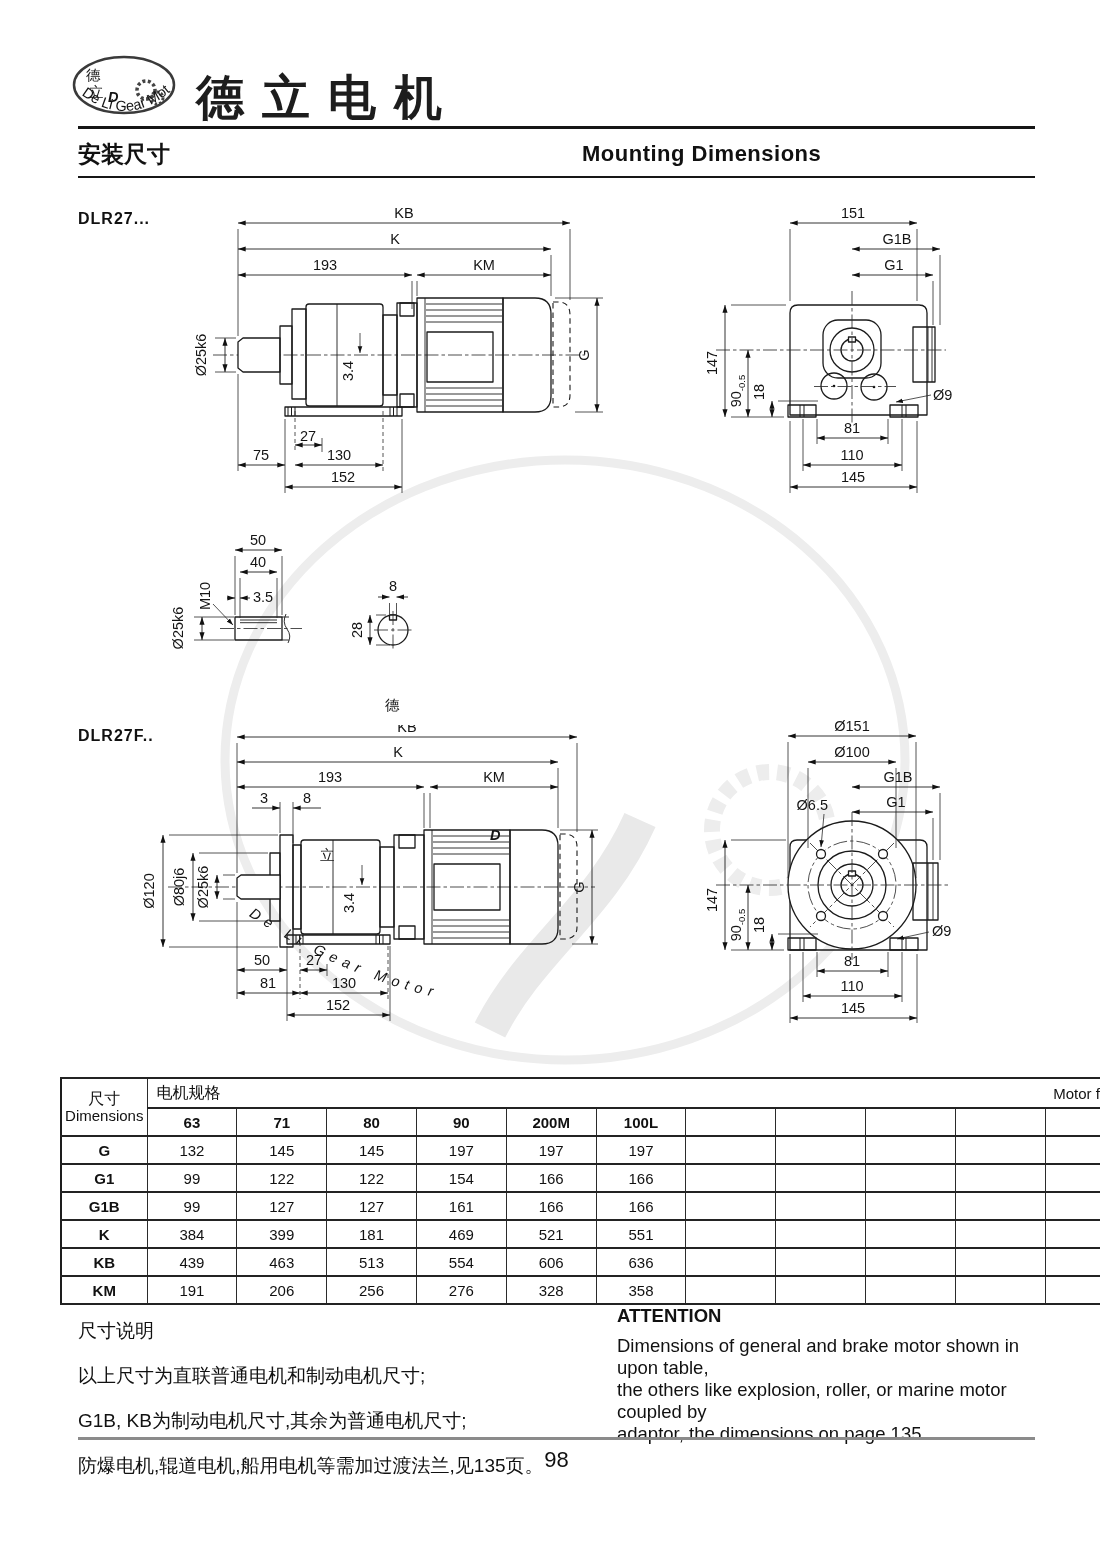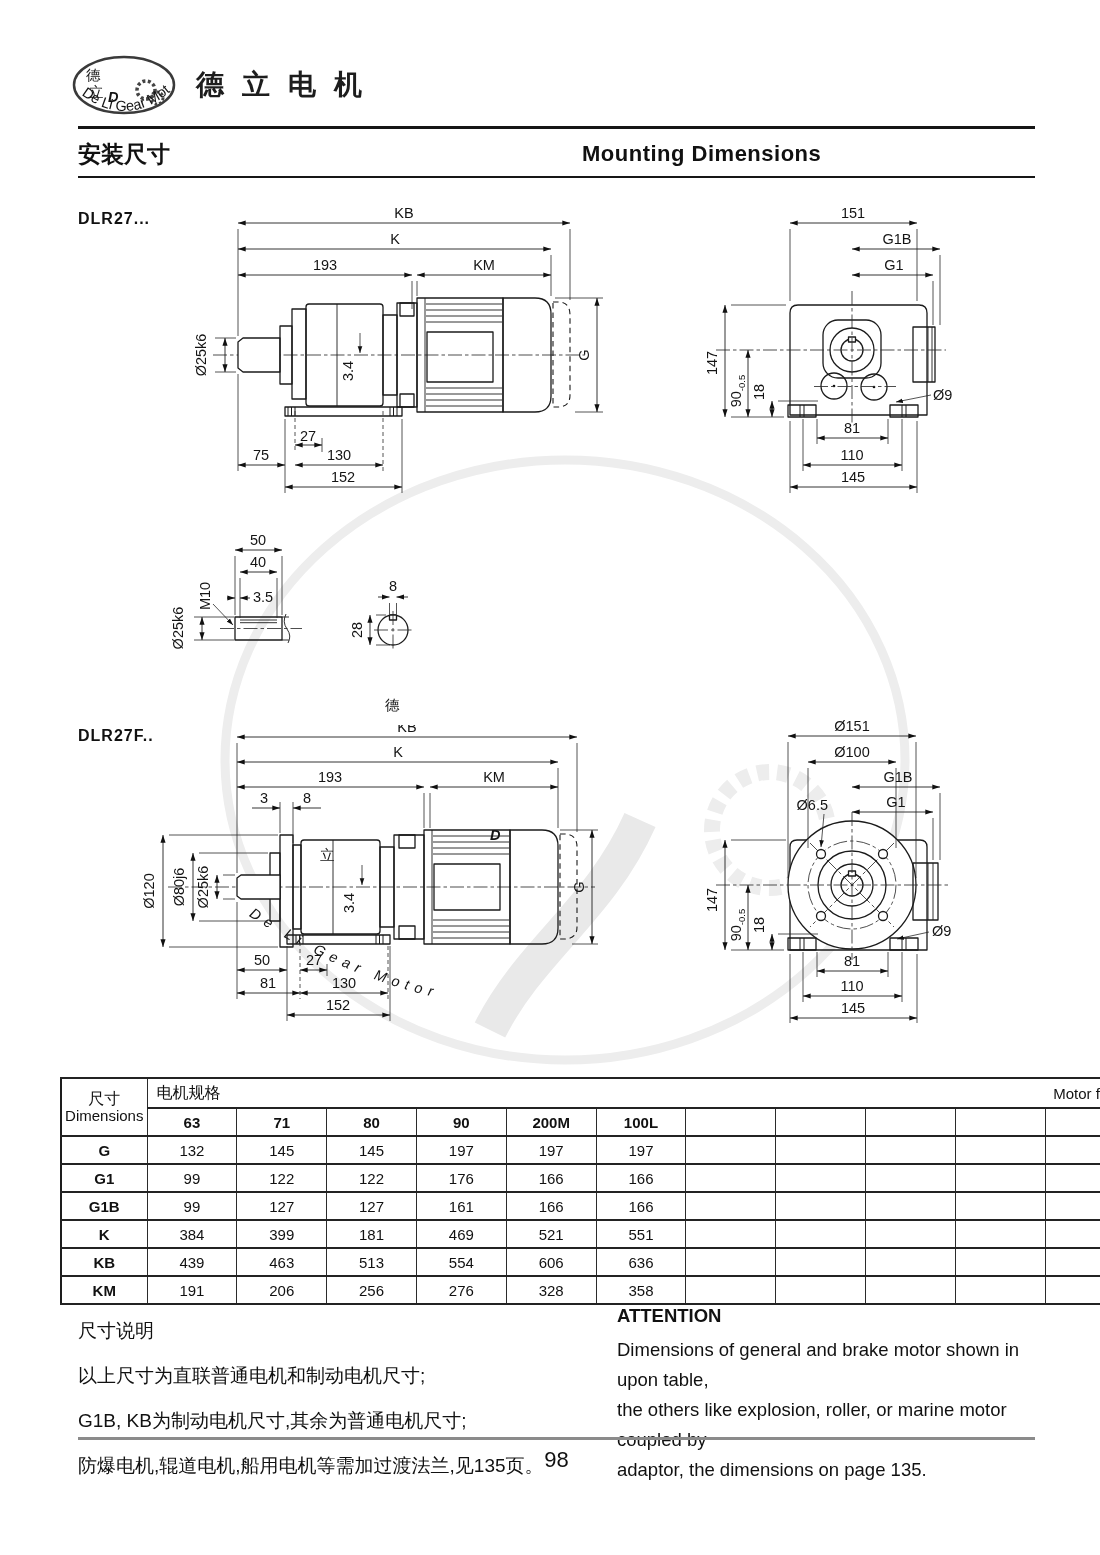--- a/index.html
+++ b/index.html
@@ -1,19 +1,19 @@
 <!DOCTYPE html>
 <html><head>
 <meta charset="utf-8">
 <style>
   html,body{margin:0;padding:0;background:#fff;}
   body{width:1100px;height:1555px;position:relative;font-family:"Liberation Sans",sans-serif;color:#111;overflow:hidden;}
   .abs{position:absolute;}
   .rule{position:absolute;background:#161616;}
-  .company{position:absolute;left:196px;top:66px;font-family:Liberation Mono, monospace;font-size:28px;font-weight:700;letter-spacing:18px;color:#1d1d1d;}
+  .company{position:absolute;left:196px;top:66px;font-family:Liberation Mono, monospace;font-size:48px;font-weight:700;letter-spacing:18px;color:#1d1d1d;}
   .sec-zh{position:absolute;left:78px;top:139px;font-size:23px;font-weight:700;}
   .sec-en{position:absolute;left:582px;top:141px;font-size:22px;font-weight:700;letter-spacing:.5px;}
   .model{position:absolute;left:78px;font-size:16px;font-weight:700;letter-spacing:1px;}
   svg text{font-family:"Liberation Sans",sans-serif;font-size:14.5px;fill:#141414;}
   .ol{fill:none;stroke:#1b1b1b;stroke-width:1.3;stroke-linejoin:round;}
   .ol2{fill:#fff;stroke:#1b1b1b;stroke-width:1.3;stroke-linejoin:round;}
   .tn{fill:none;stroke:#1b1b1b;stroke-width:.9;}
   .cl{fill:none;stroke:#2e2e2e;stroke-width:.85;stroke-dasharray:14 3 3.5 3;}
   .dsh{fill:none;stroke:#1b1b1b;stroke-width:1.1;stroke-dasharray:5.5 4;}
   .ext{fill:none;stroke:#2a2a2a;stroke-width:.8;}
@@ -30,21 +30,21 @@
   .dims-table .hd2 th{height:26px;font-weight:700;}
   .dims-table .dimcell{font-size:15px;line-height:17px;font-weight:400;}
   .dims-table .dimcell .zh{font-size:16px;}
   .dims-table .spec{position:relative;text-align:right;font-weight:400;}
   .dims-table .spec .spec-zh{position:absolute;left:9px;top:4px;font-size:16px;}
   .dims-table .rl{font-weight:700;}
   .notes-zh{position:absolute;left:78px;top:1296px;width:520px;font-size:19px;z-index:2;}
   .notes-zh .nl{margin-bottom:9px;line-height:20px;margin-top:25px;}
   .notes-en{position:absolute;left:617px;top:1293px;width:430px;font-size:18.5px;z-index:2;}
   .notes-en .ttl{font-weight:700;margin-bottom:8px;margin-top:12px;}
-  .notes-en .nl{line-height:30px;}
+  .notes-en .nl{line-height:22px;}
   .pageno{position:absolute;left:78px;width:957px;top:1447px;text-align:center;font-size:22px;z-index:2;}
   .footrule{position:absolute;left:78px;top:1437px;width:957px;height:3px;background:#8b8b8b;z-index:2;}
 </style>
 </head>
 <body>
 
 <svg class="wm" width="800" height="700" viewBox="0 0 800 700">
   <ellipse cx="395" cy="330" rx="340" ry="300" fill="none" stroke="#ededed" stroke-width="9"></ellipse>
   <text x="215" y="280" font-size="130" fill="#efefef" font-family="DejaVu Serif,serif">德</text>
   <text x="150" y="430" font-size="110" fill="#f1f1f1" font-family="DejaVu Serif,serif">立</text>
@@ -452,21 +452,21 @@
         <td></td>
         <td></td>
         <td></td>
         <td></td>
     </tr>
     <tr>
       <th class="rl">G1</th>
       <td>99</td>
       <td>122</td>
       <td>122</td>
-      <td>176</td>
+      <td>154</td>
       <td>166</td>
       <td>166</td>
       <td></td>
         <td></td>
         <td></td>
         <td></td>
         <td></td>
     </tr>
     <tr>
       <th class="rl">G1B</th>

